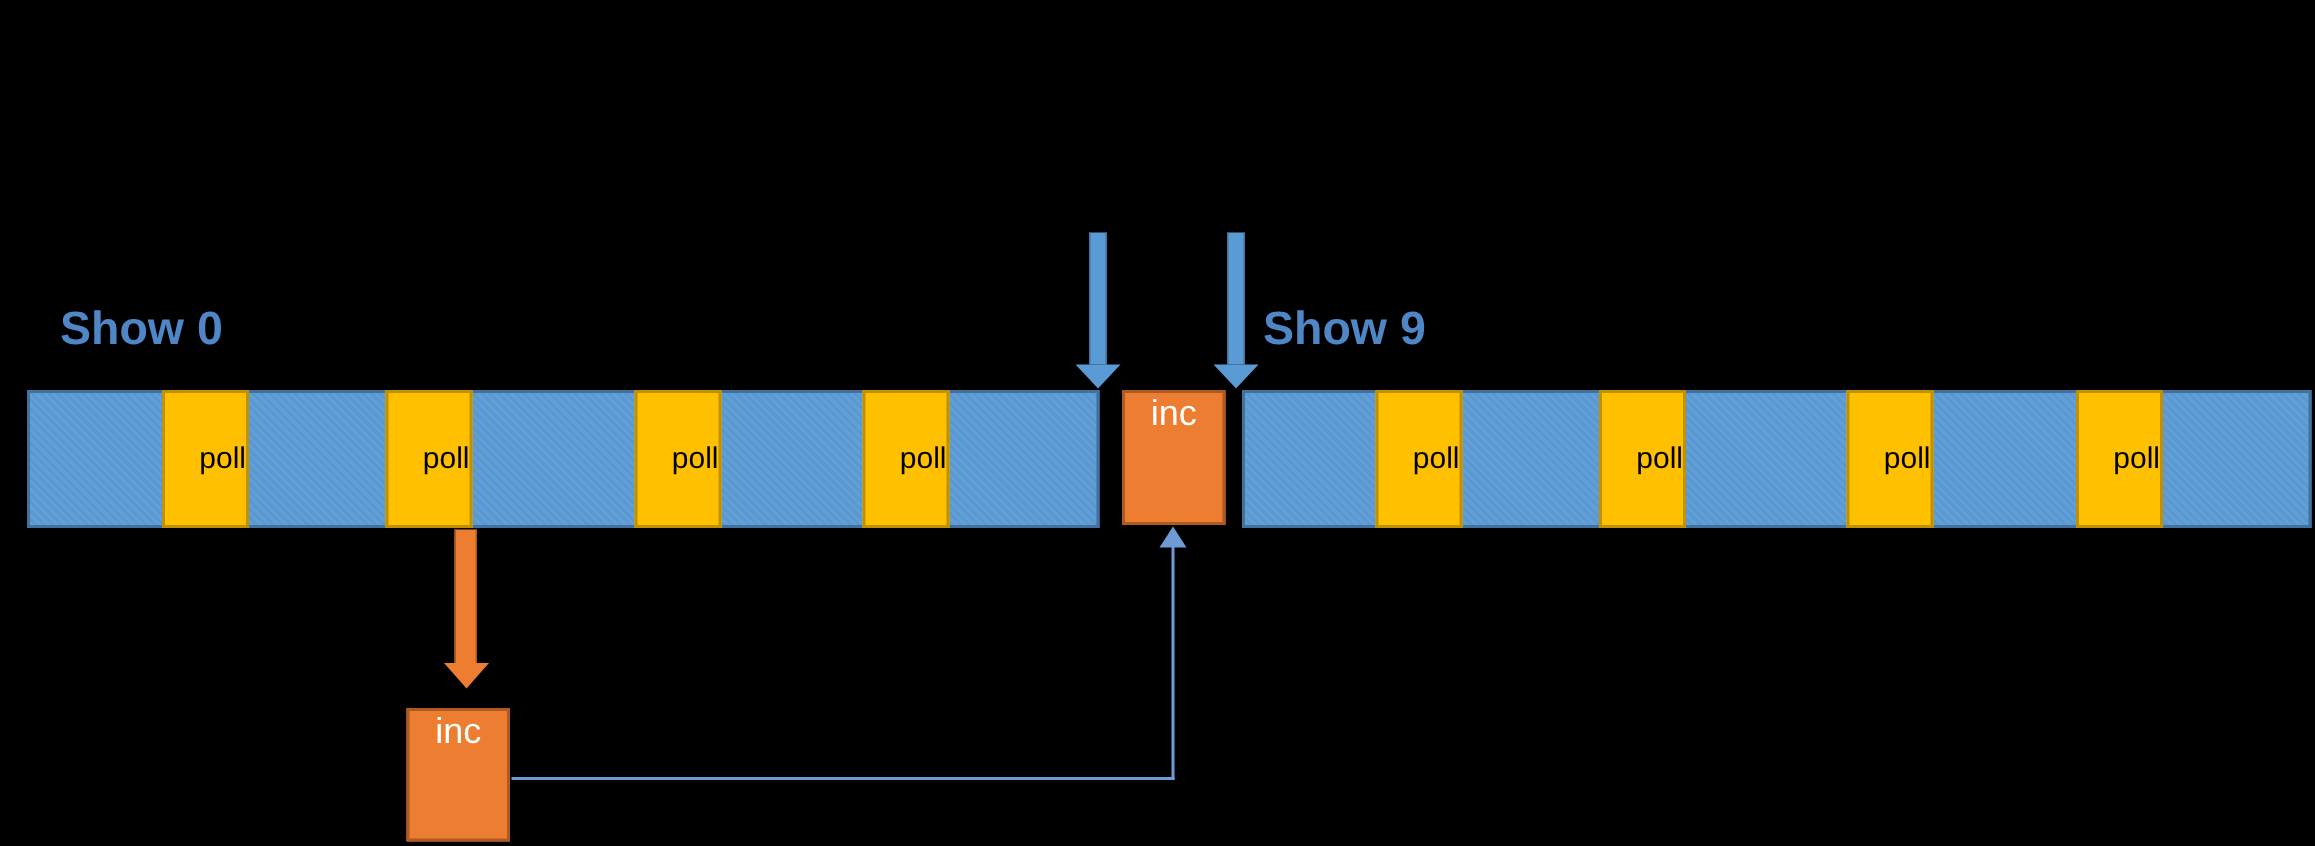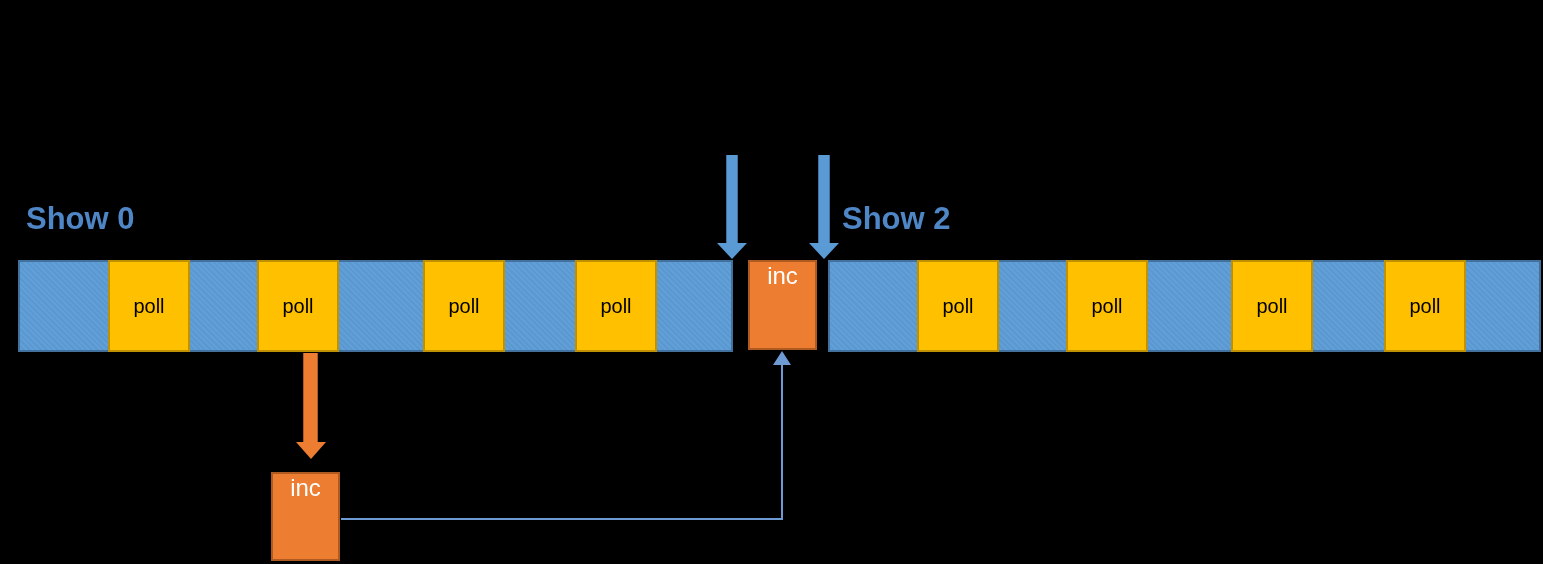--- a/index.html
+++ b/index.html
@@ -25,27 +25,27 @@
     background: var(--bar-fill, #5B9BD5);
     border: 2px solid var(--bar-border, #41719C);
     background-image: repeating-linear-gradient(45deg, rgba(255,255,255,0.045) 0 2px, rgba(0,0,0,0.02) 2px 4px);
   }
 
   
   .poll-block {
     position: absolute;
     top: 260px;
     height: 92px;
-    width: 82px;
+    width: 58px;
     box-sizing: border-box;
     background: var(--poll-fill, #FFC000);
     border: 2px solid var(--poll-border, #BF9000);
     display: flex;
     align-items: center;
-    justify-content: center;
+    justify-content: flex-end;
     z-index: 2;
   }
   .poll-label {
     font-size: 20px;
     color: var(--poll-text, #000);
   }
 
   
   .inc-block {
     position: absolute;
@@ -66,21 +66,21 @@
   
   .show-label {
     position: absolute;
     top: 199px;
     font-size: 31px;
     font-weight: 700;
     color: var(--label-text, #4E86C6);
     white-space: nowrap;
     line-height: 40px;
   }
-  .show-0 { left: 26px; }
+  .show-0 { left: 40px; }
   .show-1 { left: 842px; }
 
   
   .blue-arrow-shaft {
     position: absolute;
     top: 155px;
     width: 12px;
     height: 88px;
     background: var(--arrow-blue, #5B9BD5);
     border-left: 1px solid var(--bar-border, #41719C);
@@ -152,21 +152,21 @@
     border-bottom: 14px solid var(--connector, #6E9BD4);
   }
 </style>
 </head>
 <body>
 
 <div class="canvas">
 
   <div class="show-label show-0">Show 0</div>
 
-  <div class="show-label show-1">Show 2</div>
+  <div class="show-label show-1">Show 9</div>
 
   <div class="blue-arrow-shaft shaft-1"></div>
   <div class="blue-arrow-head head-1"></div>
 
   <div class="blue-arrow-shaft shaft-2"></div>
   <div class="blue-arrow-head head-2"></div>
 
   <div class="bar" style="left: 18px; width: 715px;"></div>
 
   <div class="inc-block inc-timeline" style="left: 748px; width: 69px;">

